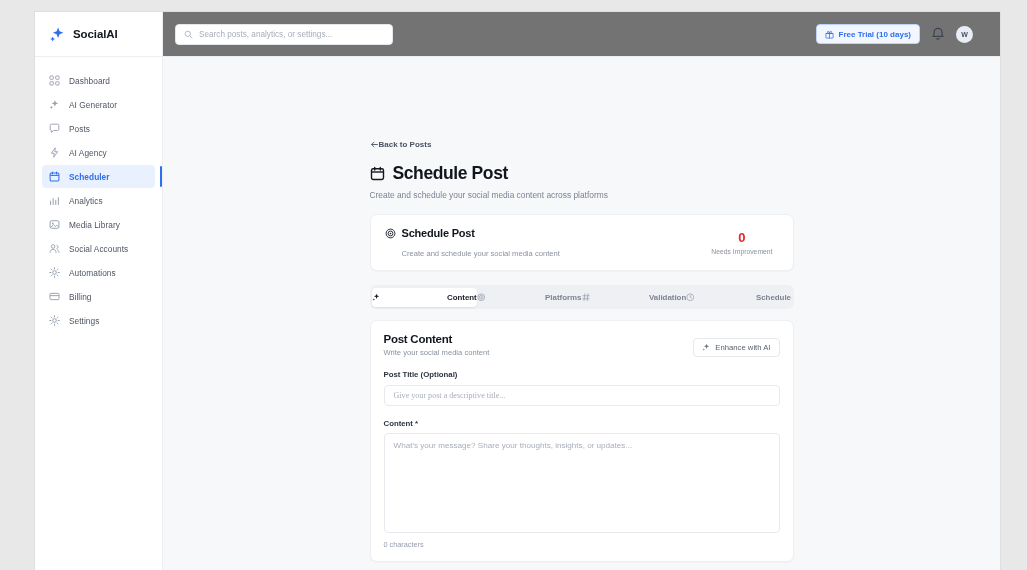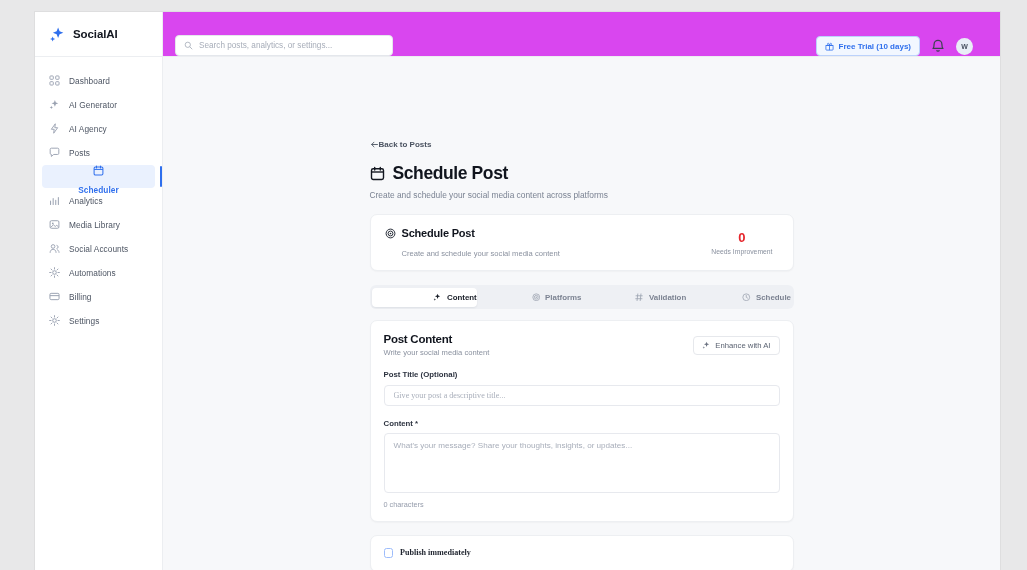--- a/index.html
+++ b/index.html
@@ -53,41 +53,41 @@
     gap: 9px;
     height: 23px;
     padding: 0 7px;
     margin-bottom: 1px;
     border-radius: 4px;
     cursor: pointer;
     position: relative;
   }
   .nav-item .ico { width: 11px; height: 11px; flex: 0 0 11px; display: block; color: #9aa2b1; }
   .nav-item .lbl { font-size: 8.3px; color: #4d5563; white-space: nowrap; letter-spacing: .05px;}
-  .nav-item.active { background: #eaf1fe; flex-direction: column; }
+  .nav-item.active { background: #eaf1fe; }
   .nav-item.active .ico { color: #2f6fed; }
   .nav-item.active .lbl { color: #2f6fed; font-weight: 600; }
   .nav-item.active::after {
     content: "";
     position: absolute;
     right: -7px; top: 1px;
     width: 2px; height: 21px;
     background: #2f6fed;
     border-radius: 2px;
   }
 
   
   .main { flex: 1 1 auto; display: flex; flex-direction: column; min-width: 0; }
 
   .topbar {
     height: 45px;
-    background: #d946ef;
+    background: #737373;
     border-bottom: 1px solid #eceef1;
     display: flex;
-    align-items: flex-end;
+    align-items: center;
     padding: 0 27px 0 12px;
     gap: 10px;
     flex: 0 0 45px;
   }
   .search-box {
     width: 218px;
     height: 21px;
     border: 1px solid #e4e7ec;
     border-radius: 4px;
     background: #fff;
@@ -170,32 +170,32 @@
     display: flex;
     background: #eef0f4;
     border-radius: 6px;
     padding: 2.5px;
     margin-bottom: 11px;
   }
   .tab {
     flex: 1 1 0;
     height: 19px;
     border-radius: 4px;
-    display: flex; align-items: center; justify-content: flex-end;
+    display: flex; align-items: center; justify-content: space-between;
     gap: 5px;
     cursor: pointer;
     font-size: 7.9px; color: #7c8392; font-weight: 600;
   }
   .tab .ico { width: 8.5px; height: 8.5px; flex:0 0 8.5px; color: #9aa1af; display:block; }
   .tab.active { background: #ffffff; color: #181d27; box-shadow: 0 1px 2px rgba(16,24,40,0.07); }
   .tab.active .ico { color: #181d27; }
 
   
   .post-card { padding: 12px 13px 12px 13px; margin-bottom: 13px; }
-  .post-head { display: flex; align-items: center; }
+  .post-head { display: flex; align-items: flex-end; }
   .post-head-left { flex: 1 1 auto; }
   .post-head-title { font-size: 11.5px; font-weight: bold; color: #11151e; letter-spacing: -0.25px; }
   .post-head-sub { font-size: 7.6px; color: #8a919f; margin-top: 3px; }
   .enhance-btn {
     border: 1px solid #e6e8ec;
     background: #fff;
     border-radius: 4px;
     height: 19px;
     display: flex; align-items: center; gap: 5px;
     padding: 0 8px;
@@ -213,21 +213,21 @@
     background: #fff;
     padding: 0 9px;
     font-family: Liberation Serif, serif;
     font-size: 8.1px;
     color: #343b48;
     outline: none;
   }
   .text-input::placeholder { color: #a8aeba; }
   .text-area {
     width: 100%;
-    height: 60px;
+    height: 100px;
     border: 1px solid #e7e9ee;
     border-radius: 4px;
     background: #fff;
     padding: 7px 9px;
     font-family: inherit;
     font-size: 8.1px;
     color: #343b48;
     outline: none;
     resize: none;
     display: block;
@@ -343,29 +343,29 @@
         <span class="lbl">Dashboard</span>
       </div>
       <div class="nav-item">
         <svg class="ico" viewBox="0 0 14 14">
             <use href="#i-sparkles"></use>
           </svg>
         <span class="lbl">AI Generator</span>
       </div>
       <div class="nav-item">
         <svg class="ico" viewBox="0 0 14 14">
+            <use href="#i-message"></use>
+          </svg>
+        <span class="lbl">Posts</span>
+      </div>
+      <div class="nav-item">
+        <svg class="ico" viewBox="0 0 14 14">
             <use href="#i-bolt"></use>
           </svg>
         <span class="lbl">AI Agency</span>
-      </div>
-      <div class="nav-item">
-        <svg class="ico" viewBox="0 0 14 14">
-            <use href="#i-message"></use>
-          </svg>
-        <span class="lbl">Posts</span>
       </div>
       <div class="nav-item active">
         <svg class="ico" viewBox="0 0 14 14">
             <use href="#i-calendar"></use>
           </svg>
         <span class="lbl">Scheduler</span>
       </div>
       <div class="nav-item">
         <svg class="ico" viewBox="0 0 14 14">
             <use href="#i-bar-chart"></use>

